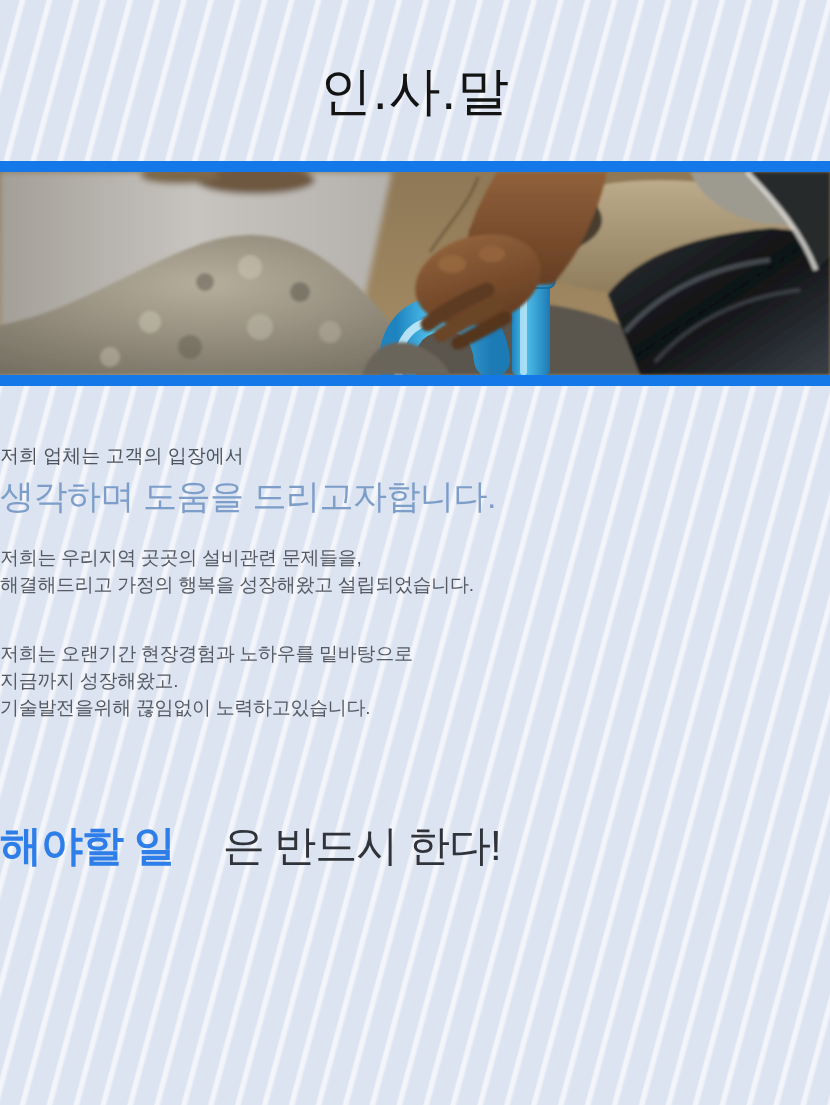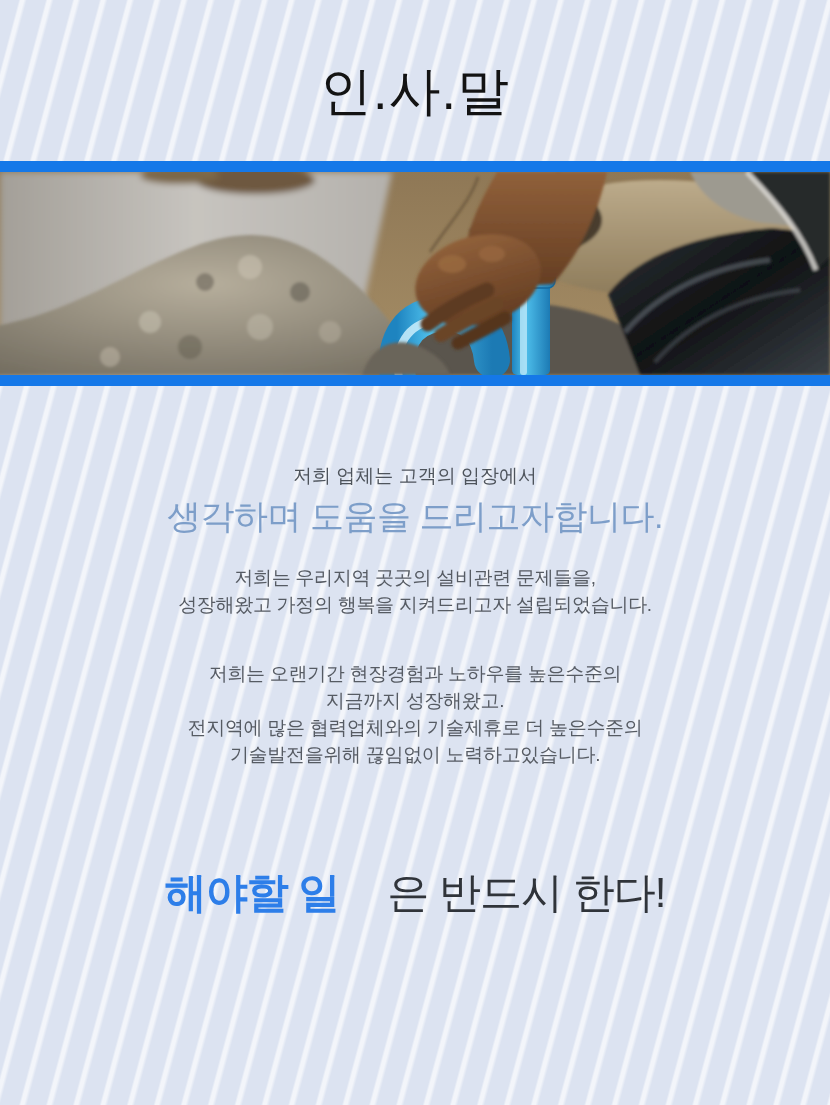--- a/index.html
+++ b/index.html
@@ -27,22 +27,22 @@
   }
   .bar{height:11px;background:#1578e8;}
   .hero{
     position:relative;
     height:203px;margin:0;
     overflow:hidden;
     background:#8d7a5f;
   }
   .hero svg{position:absolute;left:0;top:0;width:100%;height:100%;display:block;}
   .content{
-    text-align:center;
-    padding-top:76px;
+    text-align:left;
+    padding-top:56px;
     color:#565b63;
   }
   .lead{
     margin:0;
     font-size:19px;line-height:27px;
     color:#4e545c;
   }
   .headline{
     margin:5px 0 0;
     font-size:34px;line-height:44px;
@@ -172,27 +172,26 @@
 
   <div class="bar"></div>
 
   <main class="content">
     <p class="lead">저희 업체는 고객의 입장에서</p>
     <h2 class="headline">생각하며 도움을 드리고자합니다.</h2>
 
 
     <div class="para">
       <p>저희는 우리지역 곳곳의 설비관련 문제들을,</p>
-      <p>성장해왔고 가정의 행복을 지켜드리고자 설립되었습니다.</p>
+      <p>해결해드리고 가정의 행복을 성장해왔고 설립되었습니다.</p>
     </div>
 
     <div class="para">
-      <p>저희는 오랜기간 현장경험과 노하우를 높은수준의</p>
+      <p>저희는 오랜기간 현장경험과 노하우를 밑바탕으로</p>
       <p>지금까지 성장해왔고.</p>
-      <p>전지역에 많은 협력업체와의 기술제휴로 더 높은수준의</p>
       <p>기술발전을위해 끊임없이 노력하고있습니다.</p>
     </div>
 
 
     <div class="slogan">
       <span class="slogan-highlight">해야할 일</span><span class="slogan-rest">은 반드시 한다!</span>
     </div>
   </main>
 
 </div>

